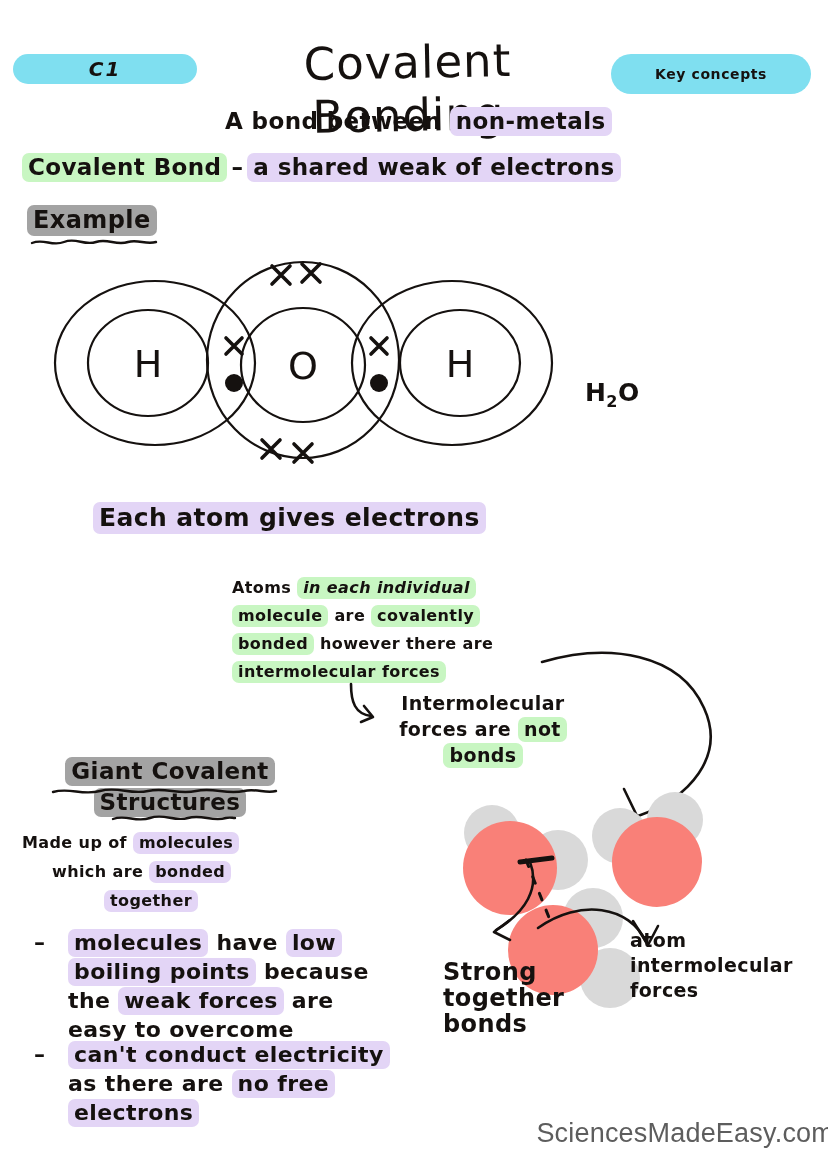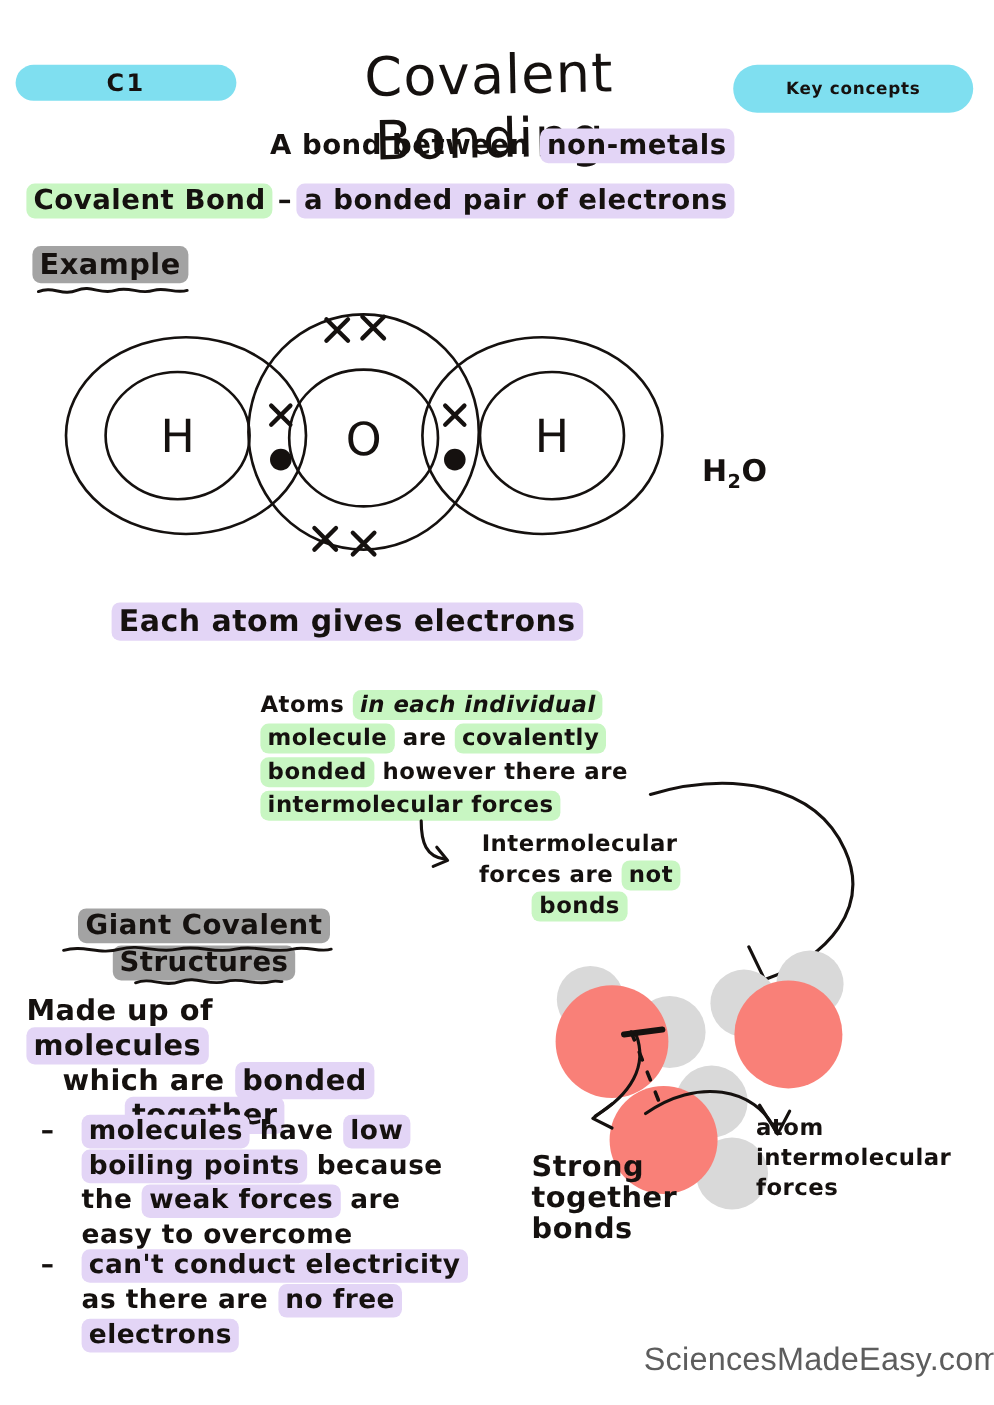--- a/index.html
+++ b/index.html
@@ -20,21 +20,21 @@
 
   
   .abs{position:absolute;}
 
   
   .pill{
     position:absolute;border-radius:999px;background:#7FDFF0;
     display:flex;align-items:center;justify-content:center;
   }
   #badge-c1{left:13px;top:54px;width:184px;height:30px;}
-  #badge-c1 .t{font-size:20px;letter-spacing:2px;}
+  #badge-c1 .t{font-size:20px;font-style:italic;letter-spacing:2px;}
   #badge-key{left:611px;top:54px;width:200px;height:40px;}
   #badge-key .t{font-size:14px;letter-spacing:.6px;}
 
   
   #title{
     left:208px;top:36px;width:400px;text-align:center;
     font-size:45px;font-weight:400;letter-spacing:1px;
     transform:rotate(-1.1deg);
   }
 
@@ -59,39 +59,39 @@
   
   #diagram-h2o{left:40px;top:250px;width:560px;height:230px;}
   #h2o-label{left:585px;top:378px;font-size:25px;}
   #h2o-label sub{font-size:16px;}
 
   
   #line-each{left:93px;top:503px;font-size:25px;}
 
   
   #para-green{
-    left:217px;top:574px;width:330px;font-size:19px;line-height:27px;
+    left:232px;top:574px;width:330px;font-size:16px;line-height:27px;
   }
   #para-green .ln{display:block;margin-bottom:1px;}
 
   
   #callout-imf{
     left:383px;top:690px;width:200px;font-size:19px;line-height:26px;
     text-align:center;
   }
   #callout-imf .ln{display:block;}
 
   
   #gcs-head{left:55px;top:756px;width:230px;text-align:center;font-size:23px;line-height:31px;}
   #gcs-head .ln{display:block;}
   #gcs-underline{left:50px;top:785px;}
   #gcs-underline2{left:110px;top:812px;}
 
   
-  #para-made{left:22px;top:828px;width:310px;font-size:24px;line-height:29px;}
+  #para-made{left:22px;top:828px;width:310px;font-size:16px;line-height:29px;}
   #para-made .ln{display:block;}
   #para-made .l2{padding-left:30px;}
   #para-made .l3{padding-left:82px;}
 
   
   .bullet{position:absolute;font-size:22px;line-height:29px;}
   .bullet .dashmark{position:absolute;left:0;top:0;font-size:22px;}
   .bullet .body{display:block;padding-left:34px;}
   .bullet .ln{display:block;}
   #bullet-1{left:34px;top:928px;width:350px;}
@@ -127,21 +127,21 @@
 
   <div class="pill" id="badge-key">
     <span class="hw t">Key concepts</span>
   </div>
 
   <div class="abs hw" id="line-bond">
     <span>A bond  between </span><span class="hl hl-purple">non-metals</span>
   </div>
 
   <div class="abs hw" id="line-defn">
-    <span class="hl hl-green">Covalent Bond</span><span class="dash">–</span><span class="hl hl-purple">a bonded pair of electrons</span>
+    <span class="hl hl-green">Covalent Bond</span><span class="dash">–</span><span class="hl hl-purple">a shared weak of electrons</span>
   </div>
 
   <div class="abs hw" id="example-head">
     <span class="hl hl-peach">Example</span>
   </div>
   <svg class="abs" id="example-underline" width="150" height="14">
     <path class="ink" stroke-width="2.4" d="M4,7 C16,2 24,11 36,6 C48,1 56,10 68,6 C80,2 88,10 100,6 C110,3 118,9 128,6"></path>
   </svg>
 
   <svg class="abs" id="diagram-h2o" viewBox="0 0 560 230">

